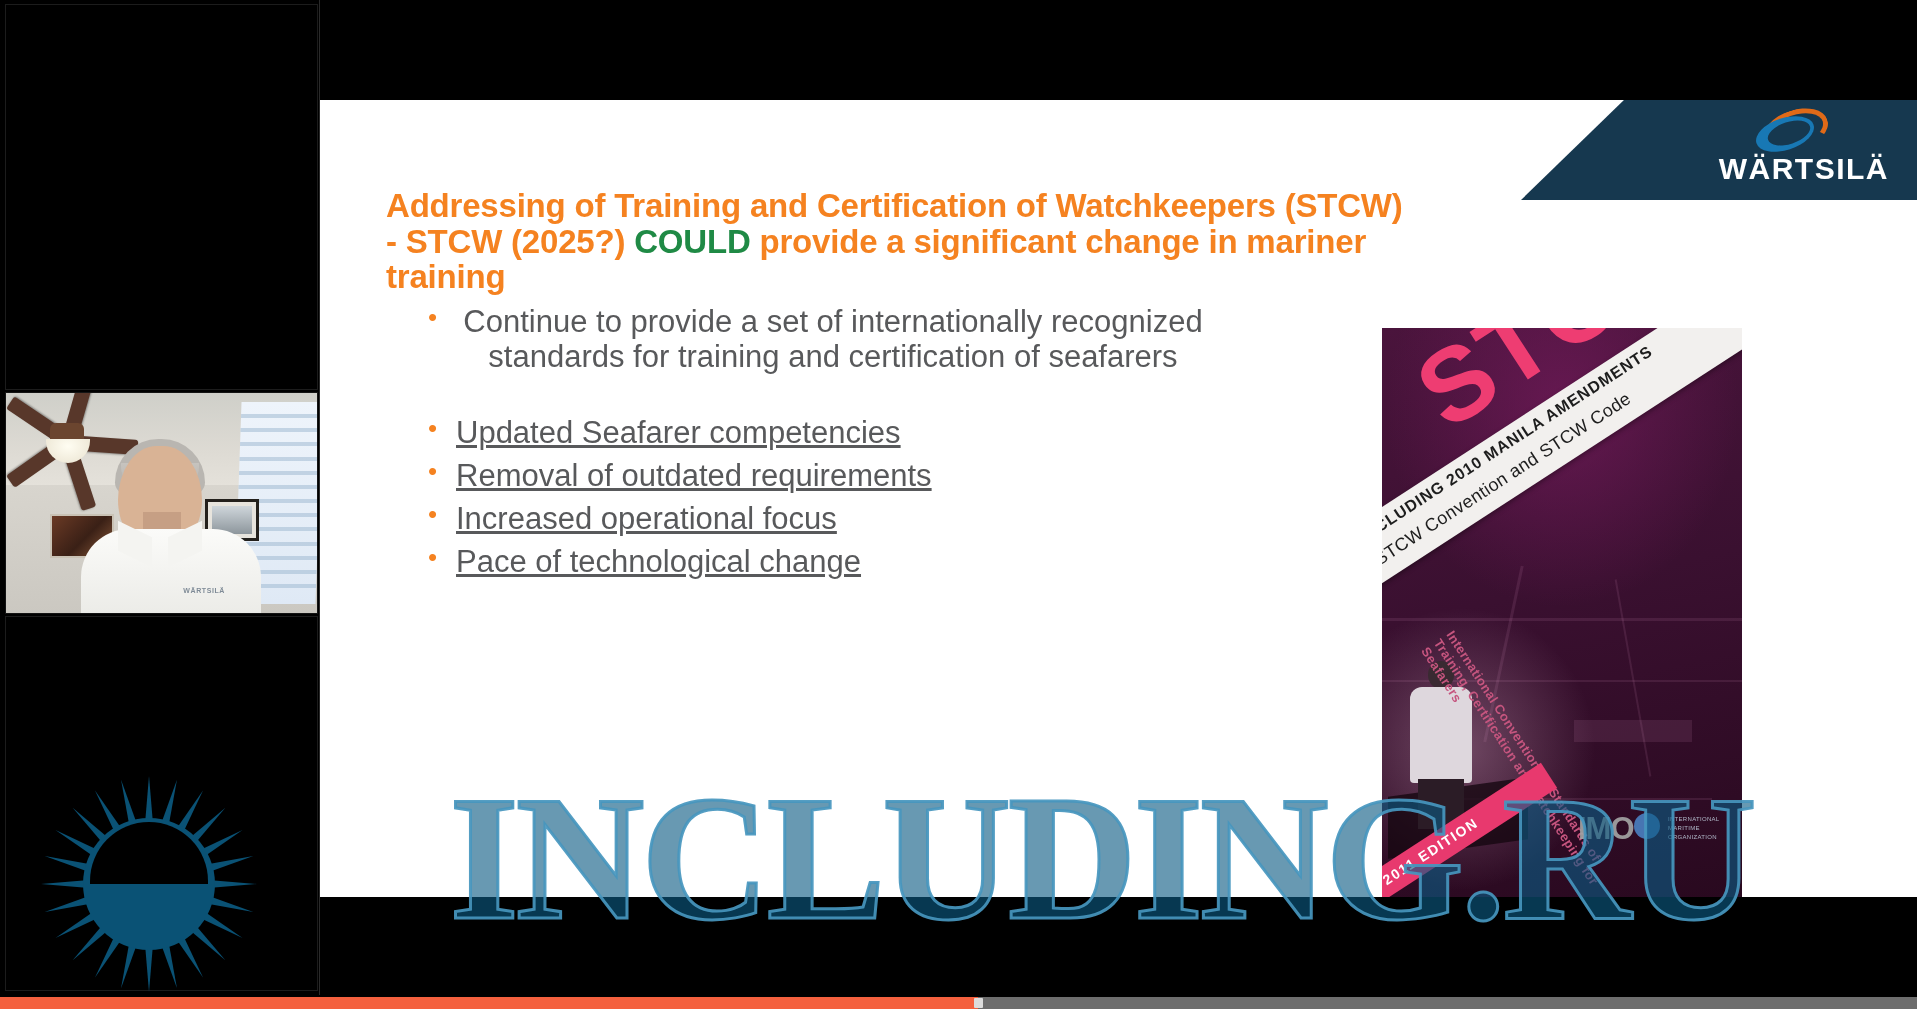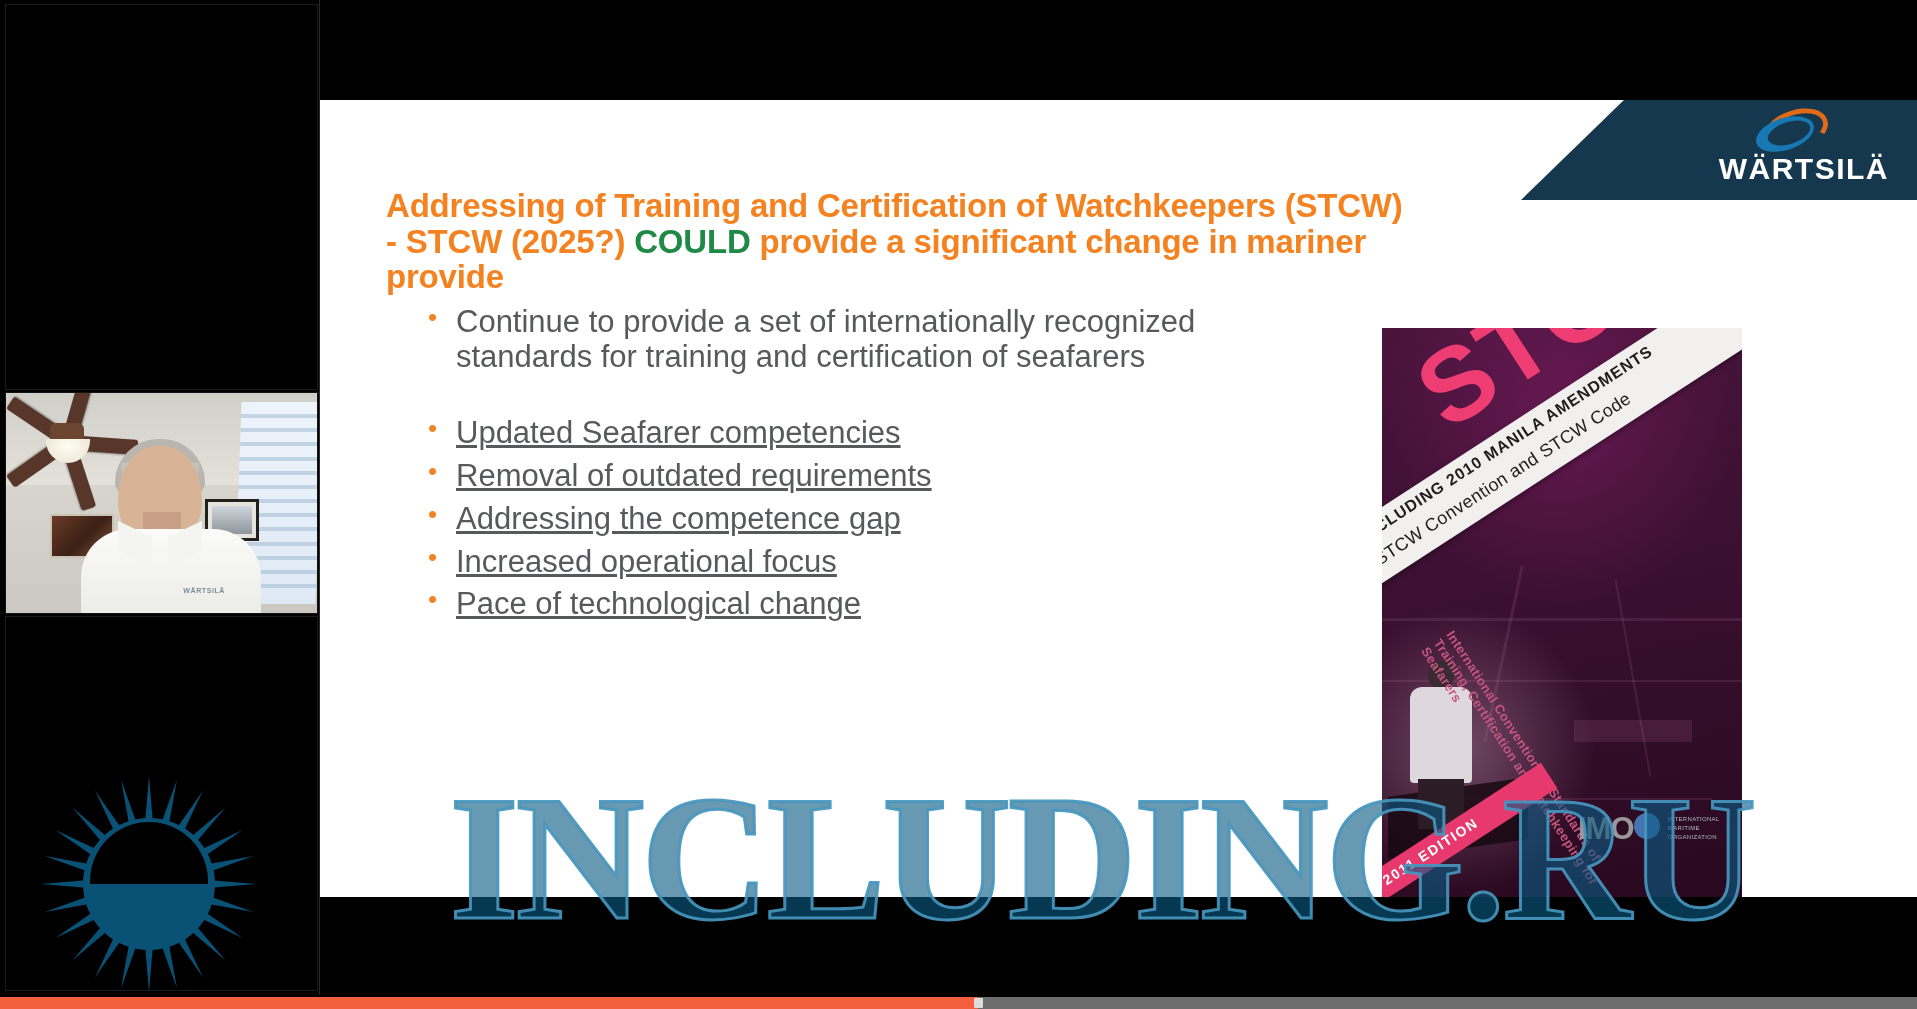--- a/index.html
+++ b/index.html
@@ -184,21 +184,21 @@
   
   .bullets { position:absolute; left:100px; top:205px; width:790px; }
   .bullet {
     position:relative; padding-left:36px; margin-bottom:2px;
     font-size:31px; line-height:1.12; color:#58595b;
   }
   .bullet:before {
     content:"•"; position:absolute; left:8px; top:-2px;
     color:#F58220; font-size:26px;
   }
-  .bullet.lead { margin-bottom:42px; }
+  .bullet.lead { margin-bottom:42px;text-align:center; }
   .bullet.tight { margin-bottom:8px;text-decoration:underline; }
 
   
   .book {
     position:absolute; left:1062px; top:228px; width:360px; height:569px;
     background:#3d1133; overflow:hidden;
   }
   .book-bg {
     position:absolute; inset:0;
     background:
@@ -389,28 +389,27 @@
         <div class="ring-cut"></div>
       </div>
       <div class="brand-name">WÄRTSILÄ</div>
     </div>
 
     <div class="slide-title">
       <span>Addressing of Training and Certification of Watchkeepers (STCW)</span>
       <br>
       <span>- STCW (2025?) </span><span class="hl">COULD</span><span> provide a significant change in mariner</span>
       <br>
-      <span>provide</span>
+      <span>training</span>
     </div>
 
     <div class="bullets">
       <div class="bullet lead">Continue to provide a set of internationally recognized standards for training and certification of seafarers</div>
       <div class="bullet tight">Updated Seafarer competencies</div>
       <div class="bullet tight">Removal of outdated requirements</div>
-      <div class="bullet tight">Addressing the competence gap</div>
       <div class="bullet tight">Increased operational focus</div>
       <div class="bullet tight">Pace of technological change</div>
     </div>
 
     <div class="book">
       <div class="book-bg"></div>
 
       <div class="bridge-line" style="left:0;top:290px;width:100%;height:3px;"></div>
       <div class="bridge-line" style="left:0;top:352px;width:100%;height:2px;"></div>
       <div class="bridge-line" style="left:120px;top:236px;width:3px;height:180px;transform:rotate(12deg);"></div>

